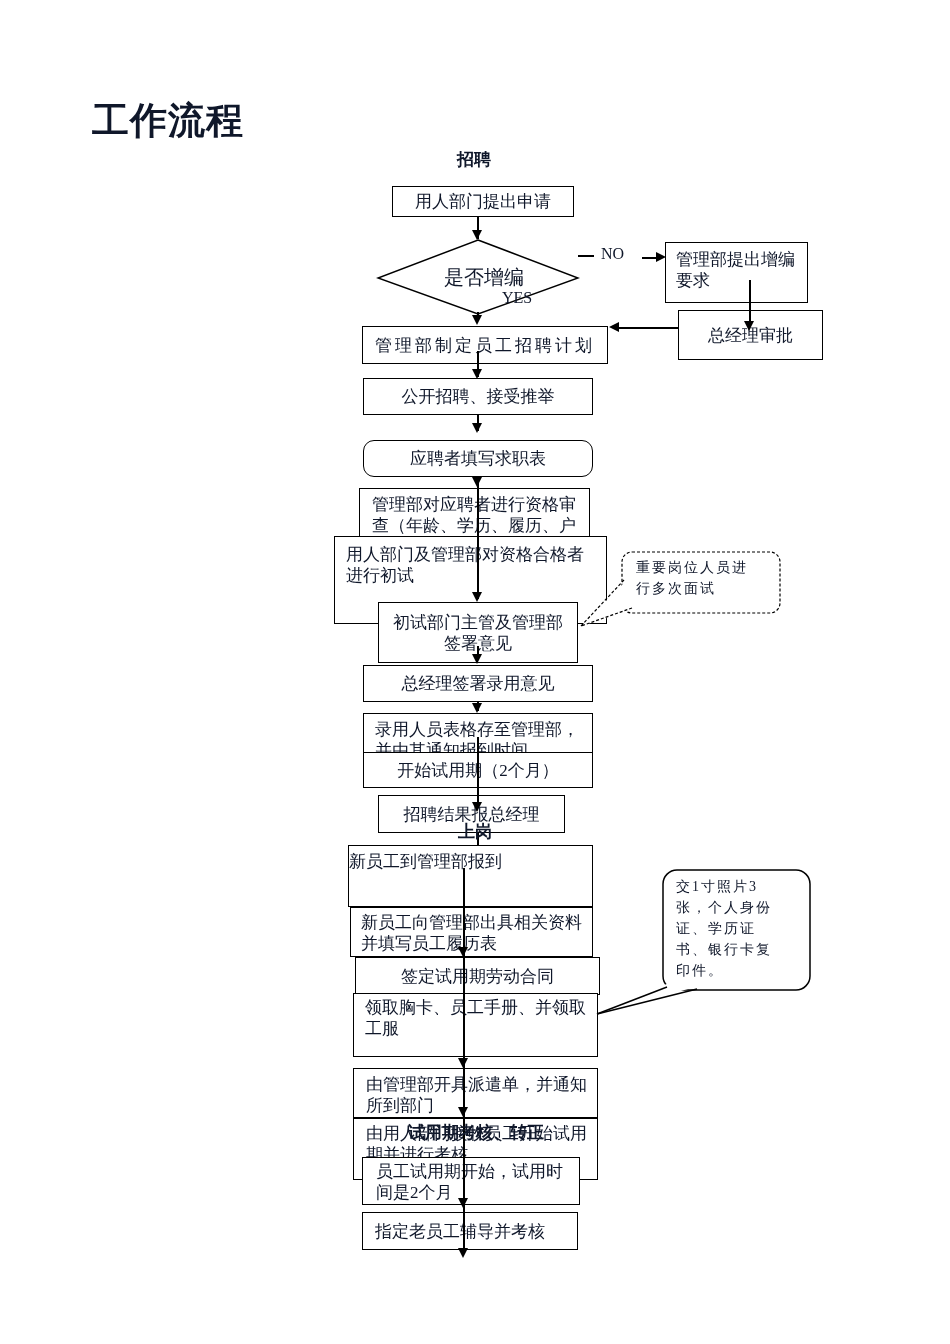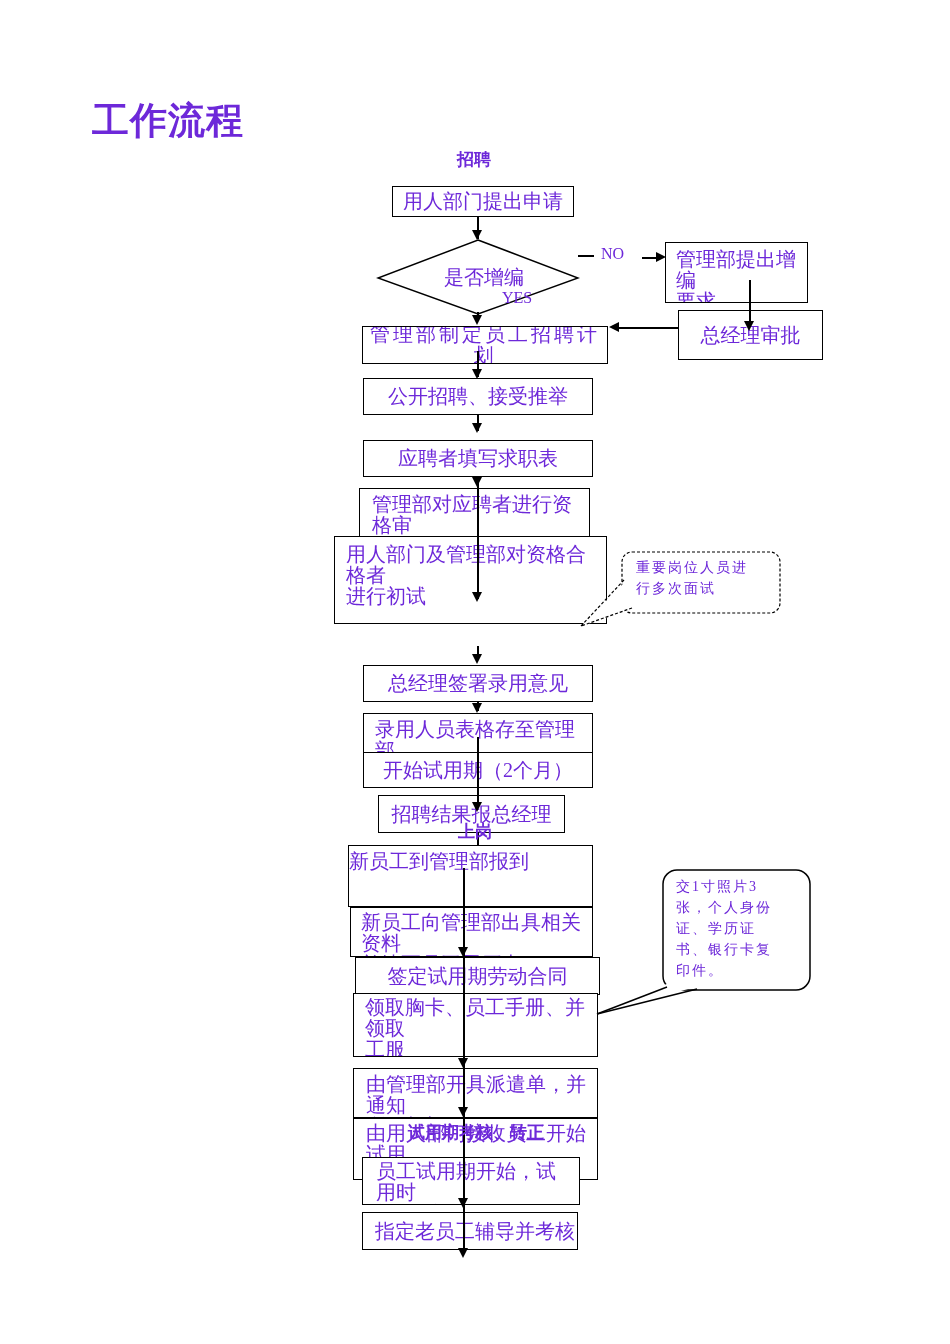--- a/index.html
+++ b/index.html
@@ -1,21 +1,21 @@
 <!DOCTYPE html>
 <html><head>
 <meta charset="utf-8">
 <style>
   html,body{margin:0;padding:0;background:#fff;}
   .page{position:relative;width:946px;height:1344px;background:#fff;overflow:hidden;
-        font-family:"Liberation Serif","DejaVu Serif",serif;color:#6d28d9;}
+        font-family:"Liberation Serif","DejaVu Serif",serif;color:#0f172a;}
   .title{position:absolute;left:92px;top:96px;margin:0;font-size:37px;font-weight:bold;
          letter-spacing:1px;font-family:"Liberation Serif","DejaVu Serif",serif;}
   .bx{position:absolute;box-sizing:border-box;border:1.5px solid #000;background:#fff;
-      font-size:20px;line-height:21px;white-space:pre-line;overflow:hidden;}
+      font-size:17px;line-height:21px;white-space:pre-line;overflow:hidden;}
   .ctr{display:flex;align-items:center;justify-content:center;text-align:center;}
   .ctrl{display:flex;align-items:center;justify-content:flex-start;}
   .topctr{}
   .lbl{position:absolute;font-weight:bold;font-size:17px;white-space:nowrap;z-index:45;}
   .slbl{position:absolute;font-size:16px;white-space:nowrap;z-index:45;}
   .vline{position:absolute;width:1.6px;background:#000;z-index:40;}
   .hline{position:absolute;height:1.6px;background:#000;z-index:40;}
   .ah-d{position:absolute;width:0;height:0;border-left:5px solid transparent;
         border-right:5px solid transparent;border-top:10px solid #000;z-index:41;}
   .ah-l{position:absolute;width:0;height:0;border-top:5px solid transparent;
@@ -47,26 +47,28 @@
   <svg class="dshape" style="left:376px;top:238px;" width="204" height="78">
     <polygon points="102,2 202,40 102,76 2,40" fill="#fff" stroke="#000" stroke-width="1.5"></polygon>
   </svg>
   <div class="dtext" style="left:376px;top:238px;width:204px;height:78px;">是否增编</div>
 
   <div class="bx" style="left:665px;top:242px;width:143px;height:61px;padding:6px 6px 0 10px;">管理部提出增编
 要求</div>
   <div class="bx ctr" style="left:678px;top:310px;width:145px;height:50px;">总经理审批</div>
   <div class="bx ctr" style="left:362px;top:326px;width:246px;height:38px;letter-spacing:3px;">管理部制定员工招聘计划</div>
   <div class="bx ctr" style="left:363px;top:378px;width:230px;height:37px;">公开招聘、接受推举</div>
-  <div class="bx ctr" style="left:363px;top:440px;width:230px;height:37px;">应聘者填写求职表</div>
+  <div class="bx ctr" style="left:363px;top:440px;width:230px;height:37px;border-radius:11px;">应聘者填写求职表</div>
   <div class="bx" style="left:359px;top:488px;width:231px;height:56px;padding:5px 8px 0 12px;">管理部对应聘者进行资格审
 查（年龄、学历、履历、户
 口、住房）</div>
   <div class="bx" style="left:334px;top:536px;width:273px;height:88px;padding:7px 8px 0 11px;">用人部门及管理部对资格合格者
 进行初试</div>
+  <div class="bx ctr" style="left:378px;top:602px;width:200px;height:61px;">初试部门主管及管理部
+签署意见</div>
   <div class="bx ctr" style="left:363px;top:665px;width:230px;height:37px;">总经理签署录用意见</div>
   <div class="bx" style="left:363px;top:713px;width:230px;height:52px;padding:5px 6px 0 11px;">录用人员表格存至管理部，
 并由其通知报到时间</div>
   <div class="bx ctr" style="left:363px;top:752px;width:230px;height:36px;">开始试用期（2个月）</div>
   <div class="bx ctr" style="left:378px;top:795px;width:187px;height:38px;">招聘结果报总经理</div>
   <div class="bx topctr" style="left:348px;top:845px;width:245px;height:62px;padding-top:5px;">新员工到管理部报到</div>
   <div class="bx" style="left:350px;top:907px;width:243px;height:50px;padding:4px 6px 0 10px;">新员工向管理部出具相关资料
 并填写员工履历表</div>
   <div class="bx ctr" style="left:355px;top:957px;width:245px;height:38px;">签定试用期劳动合同</div>
   <div class="bx" style="left:353px;top:993px;width:245px;height:64px;padding:3px 8px 0 11px;">领取胸卡、员工手册、并领取

